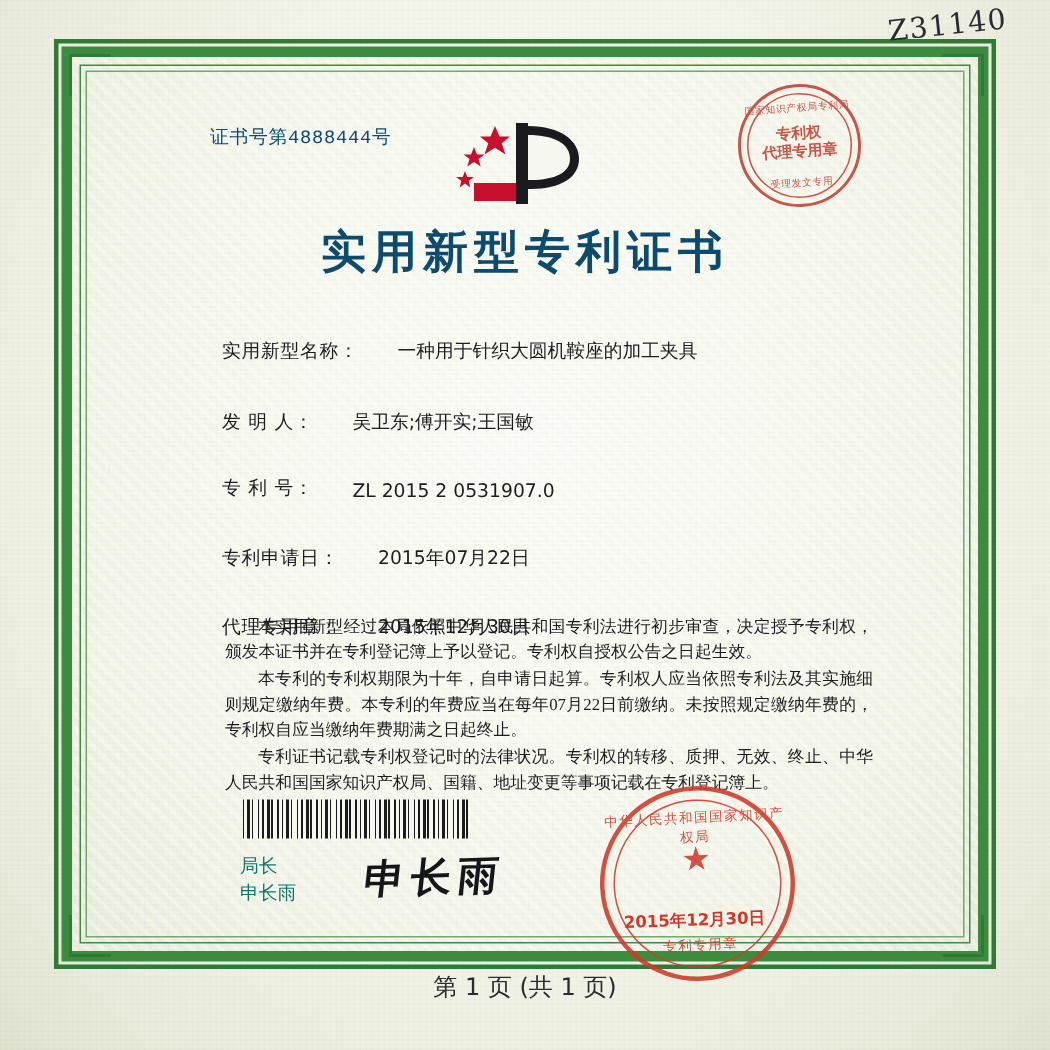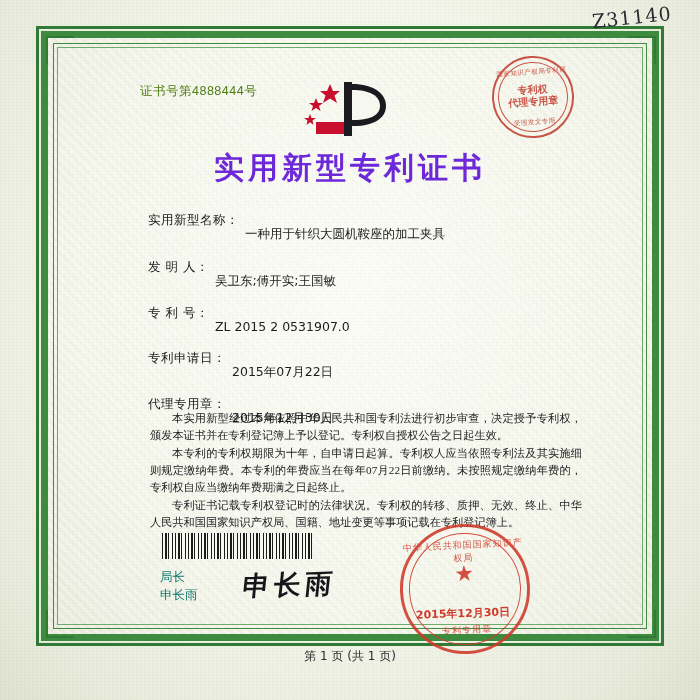--- a/index.html
+++ b/index.html
@@ -139,44 +139,45 @@
 
   .doc-title {
     position: absolute;
     left: 0; top: 148px;
     width: 700px;
     text-align: center;
     font-family: "DejaVu Serif", "Liberation Serif", serif;
     font-weight: bold;
     font-size: 30px;
     letter-spacing: 4px;
-    color: #6d28d9;
+    color: #0c4a6e;
   }
 
   .cert-no {
     position: absolute;
     left: 140px; top: 83px;
-    font-family: Liberation Sans, sans-serif;
+    font-family: Liberation Mono, monospace;
     font-size: 12.5px;
-    color: #4d7c0f;
+    color: #0c4a6e;
     letter-spacing: .5px;
   }
 
   .fields {
     position: absolute;
     left: 148px; top: 212px;
     width: 420px;
     font-size: 12.5px;
     color: #1d1d20;
   }
   .field {
     display: flex;
-    align-items: flex-start;
+    align-items: flex-end;
     margin-bottom: 15.5px;
     white-space: nowrap;
+    gap: 20px;
   }
   .field .lab {
     letter-spacing: .5px;
   }
   .field .val {
     margin-left: 6px;
     margin-top: 14px;
   }
 
   .body-text {
@@ -274,21 +275,21 @@
     color: #cf3a2a;
     font-weight: bold;
     transform: rotate(-2deg);
   }
 
   .page-footer {
     position: absolute;
     left: 0; top: 648px;
     width: 700px;
     text-align: center;
-    font-size: 12px;
+    font-size: 16px;
     color: #2b2b30;
   }
 </style>
 </head>
 <body>
 
 <div id="page">
 
   <div id="paper"></div>
   <div id="grain"></div>

